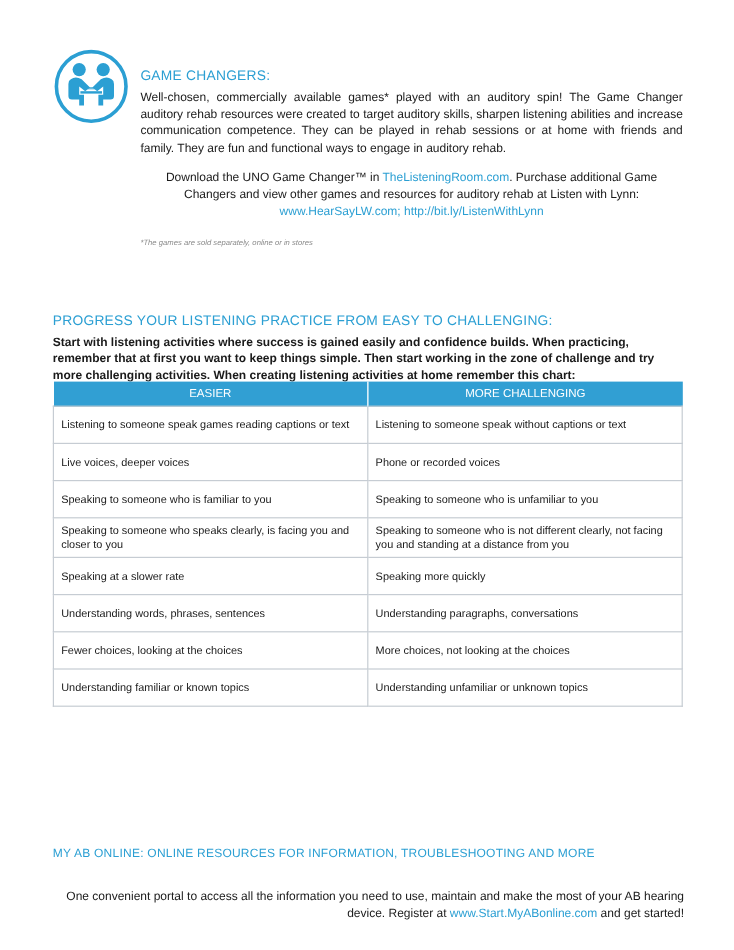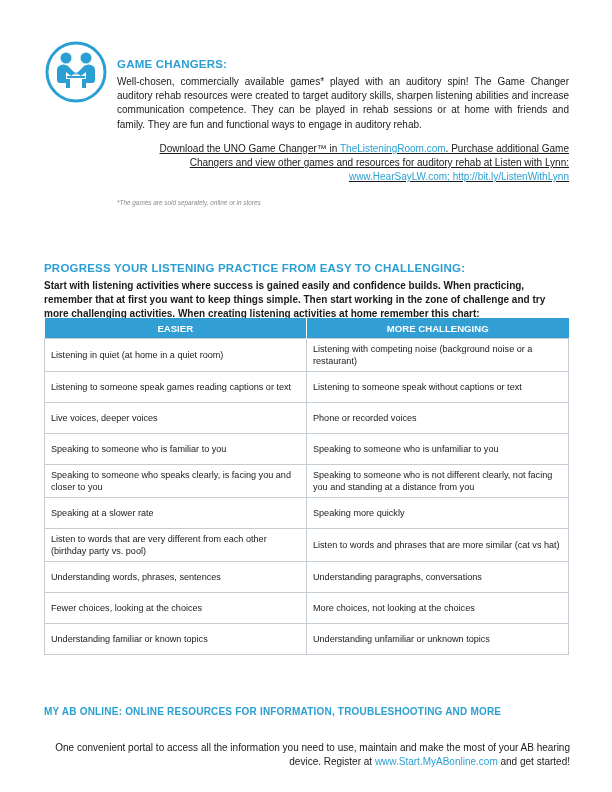--- a/index.html
+++ b/index.html
@@ -1,31 +1,31 @@
 <!DOCTYPE html>
 <html><head>
 <meta charset="utf-8">
 <style>
   html, body { margin: 0; padding: 0; background: #ffffff; }
   body { width: 612px; height: 792px; position: relative; overflow: hidden;
          font-family: "Liberation Sans", sans-serif; color: #1a1a1a; }
   .icon-wrap { position: absolute; left: 45px; top: 41px; width: 62px; height: 62px; }
   .gc { position: absolute; left: 117px; top: 58px; width: 452px; }
-  .h-blue { color: #2b9fd3; font-weight: bold; font-size: 11.5px; letter-spacing: 0.2px; margin: 0; }
+  .h-blue { color: #2b9fd3; font-weight: normal; font-size: 11.5px; letter-spacing: 0.2px; margin: 0; }
   p.body { font-size: 10px; line-height: 14.2px; margin: 0; text-align: justify; }
   .gc .h-blue { margin-bottom: 5px; }
-  .gc p.p2 { margin-top: 10px; text-align: right; text-decoration: underline; }
+  .gc p.p2 { margin-top: 10px; text-align: center; }
   .link { color: #2b9fd3; }
   .foot { font-size: 6.4px; color: #8a8a8a; font-style: italic; margin-top: 15px; }
   .prog { position: absolute; left: 44px; top: 250px; width: 526px; margin-top: 12px; }
   .prog .h-blue { margin-bottom: 5px; }
   .prog p.body { text-align: left; font-weight: bold; }
   table.chart { position: absolute; left: 44px; top: 318px; width: 525px;
                 border-collapse: collapse; font-size: 9.1px; }
-  table.chart th { background: #319fd3; color: #ffffff; font-weight: bold; height: 20px;
+  table.chart th { background: #319fd3; color: #ffffff; font-weight: normal; height: 20px;
                    border-right: 1px solid #ffffff; font-size: 9.6px; padding: 0; }
   table.chart th:last-child { border-right: none; }
   table.chart td { border: 1px solid #c6ccd3; padding: 2px 6px; vertical-align: middle;
                    line-height: 12.5px; width: 50%; }
   table.chart tr.r1 td { height: 28px; }
   table.chart tr.r2 td { height: 26px; }
   .ab { position: absolute; left: 44px; top: 706px; width: 526px; }
   .ab .h-blue { margin-bottom: 4px; font-size: 10px; }
   .ab p.body { text-align: right; margin-top: 24px; }
 </style>
@@ -57,47 +57,39 @@
 </div>
 
 <table class="chart">
   <thead>
     <tr>
       <th>EASIER</th>
       <th>MORE CHALLENGING</th>
     </tr>
   </thead>
   <tbody id="tbody">
-      <tr class="r1">
-        <td>Listening in quiet (at home in a quiet room)</td>
-        <td>Listening with competing noise (background noise or a restaurant)</td>
-      </tr>
       <tr class="r2">
         <td>Listening to someone speak games reading captions or text</td>
         <td>Listening to someone speak without captions or text</td>
       </tr>
       <tr class="r2">
         <td>Live voices, deeper voices</td>
         <td>Phone or recorded voices</td>
       </tr>
       <tr class="r2">
         <td>Speaking to someone who is familiar to you</td>
         <td>Speaking to someone who is unfamiliar to you</td>
       </tr>
       <tr class="r1">
         <td>Speaking to someone who speaks clearly, is facing you and closer to you</td>
         <td>Speaking to someone who is not different clearly, not facing you and standing at a distance from you</td>
       </tr>
       <tr class="r2">
         <td>Speaking at a slower rate</td>
         <td>Speaking more quickly</td>
-      </tr>
-      <tr class="r1">
-        <td>Listen to words that are very different from each other (birthday party vs. pool)</td>
-        <td>Listen to words and phrases that are more similar (cat vs hat)</td>
       </tr>
       <tr class="r2">
         <td>Understanding words, phrases, sentences</td>
         <td>Understanding paragraphs, conversations</td>
       </tr>
       <tr class="r2">
         <td>Fewer choices, looking at the choices</td>
         <td>More choices, not looking at the choices</td>
       </tr>
       <tr class="r2">

